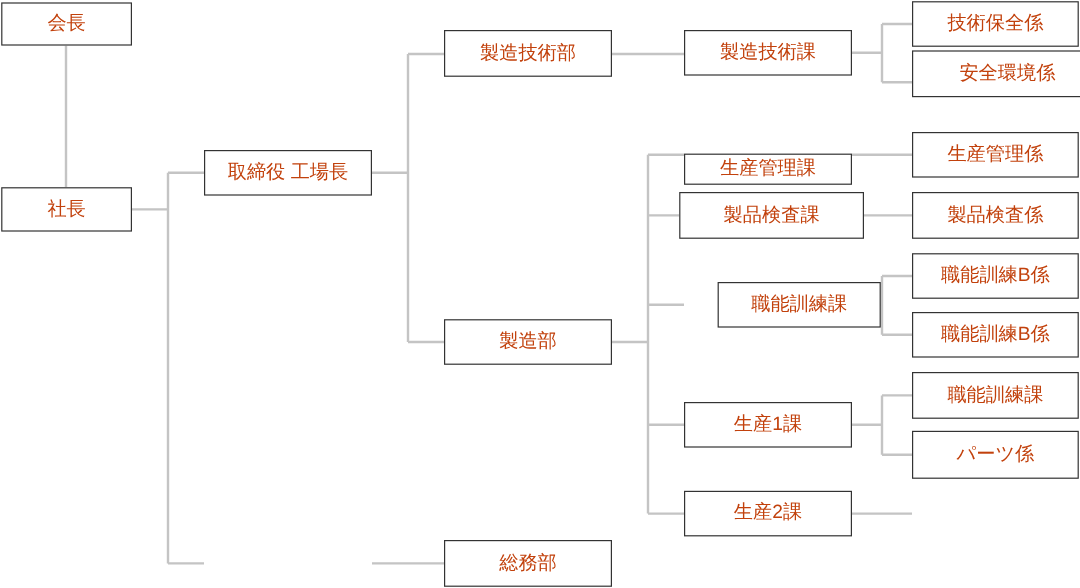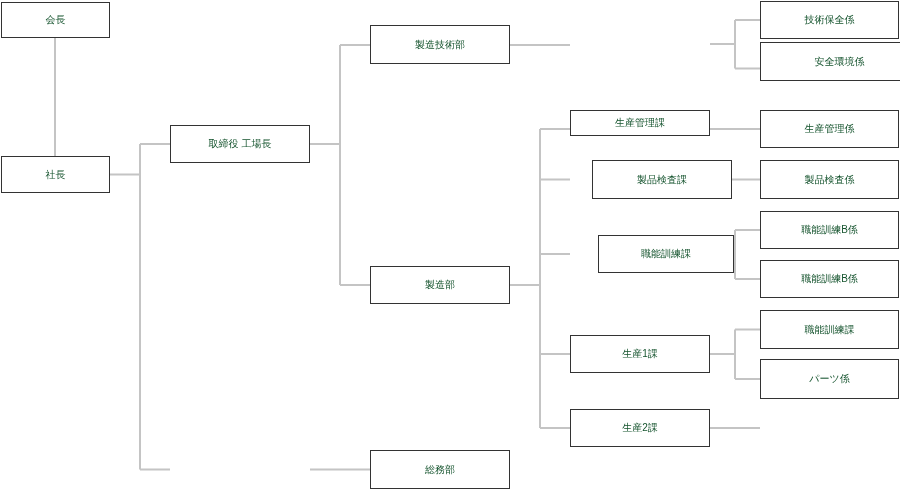--- a/index.html
+++ b/index.html
@@ -27,22 +27,22 @@
   .node {
     position: absolute;
     box-sizing: border-box;
     background: #ffffff;
     border: 1.5px solid #333333;
     display: flex;
     align-items: center;
     justify-content: center;
   }
   .node-label {
-    font-size: 10px;
-    color: #14532d;
+    font-size: 16px;
+    color: #c2410c;
     white-space: nowrap;
     line-height: 1;
   }
 </style>
 </head>
 <body>
 
 <div class="canvas">
 
   <svg class="connectors" viewBox="0 0 900 490" xmlns="http://www.w3.org/2000/svg">
@@ -100,26 +100,29 @@
   </div>
 
   <div class="node" style="left:370px;top:266px;width:140px;height:38px">
     <span class="node-label">製造部</span>
   </div>
 
   <div class="node" style="left:370px;top:450px;width:140px;height:39px">
     <span class="node-label">総務部</span>
   </div>
 
+  <div class="node" style="left:570px;top:25px;width:140px;height:38px">
+    <span class="node-label">製造技術課</span>
+  </div>
 
-  <div class="node" style="left:570px;top:110px;width:140px;height:26px">
+  <div class="node" style="left:570px;top:128px;width:140px;height:26px">
     <span class="node-label">生産管理課</span>
   </div>
 
-  <div class="node" style="left:592px;top:160px;width:140px;height:39px">
+  <div class="node" style="left:566px;top:160px;width:154px;height:39px">
     <span class="node-label">製品検査課</span>
   </div>
 
   <div class="node" style="left:598px;top:235px;width:136px;height:38px">
     <span class="node-label">職能訓練課</span>
   </div>
 
   <div class="node" style="left:570px;top:335px;width:140px;height:38px">
     <span class="node-label">生産1課</span>
   </div>

